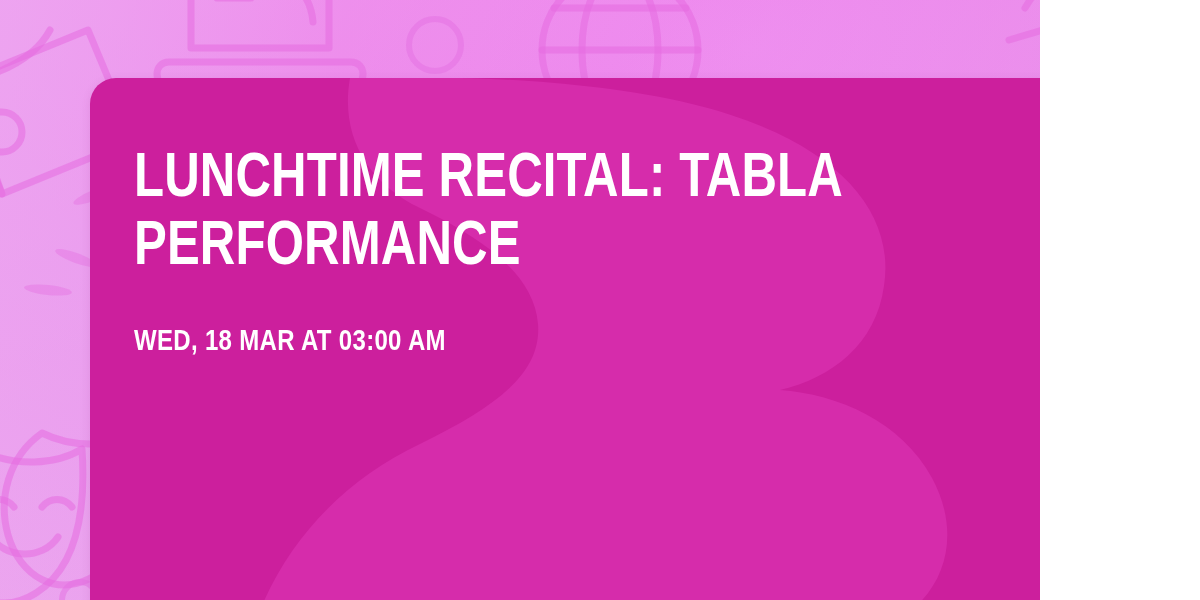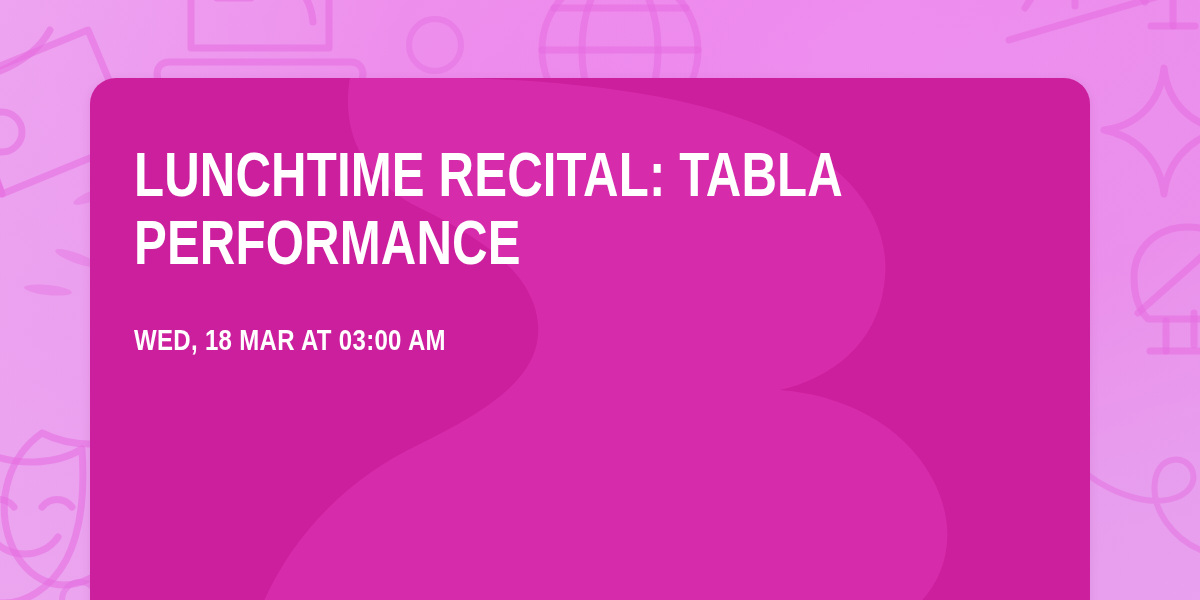--- a/index.html
+++ b/index.html
@@ -8,21 +8,21 @@
     padding: 0;
     background: #ffffff;
   }
   body {
     font-family: "Liberation Sans", sans-serif;
   }
 
   
   .banner {
     position: relative;
-    width: 1200px;
+    width: 1040px;
     height: 600px;
     overflow: hidden;
     background: #e9a0ee;
   }
 
   
   .bg-gradient {
     position: absolute;
     inset: 0;
     background:

